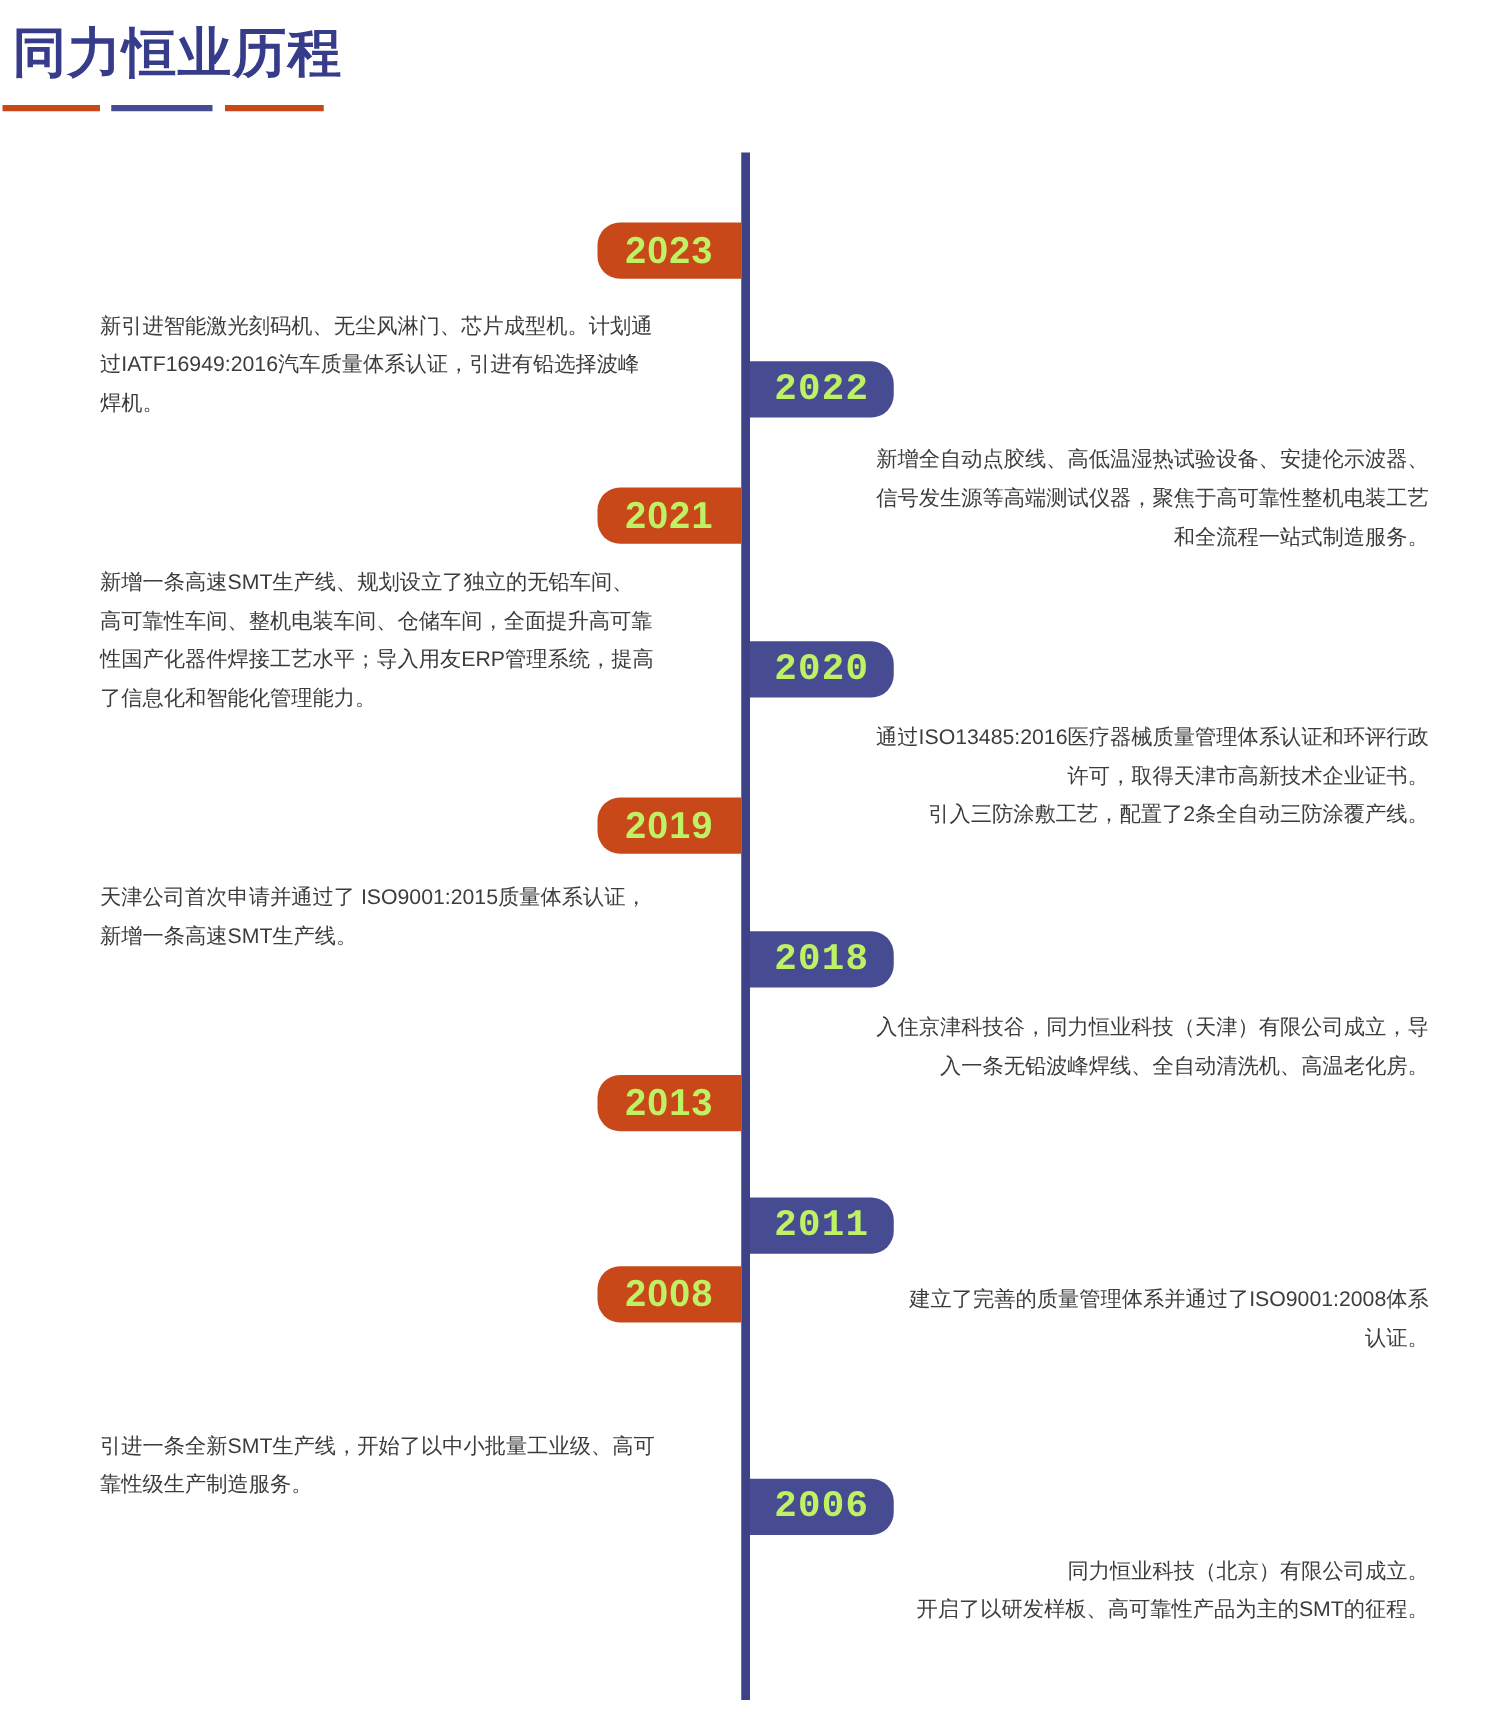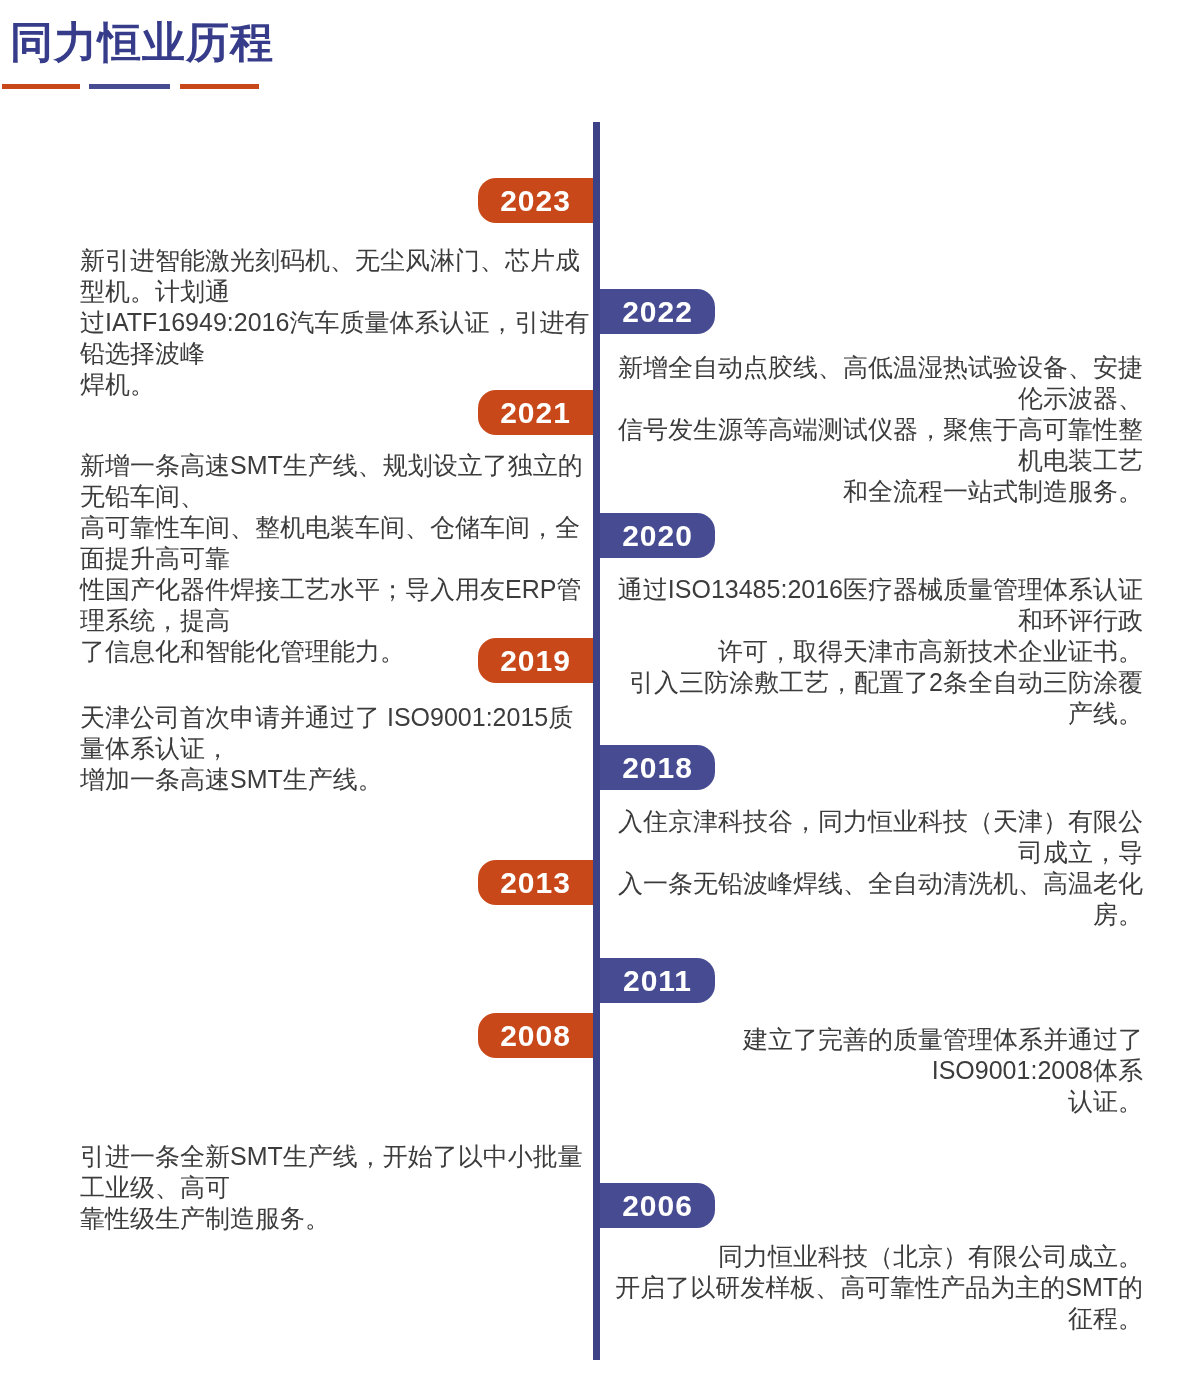--- a/index.html
+++ b/index.html
@@ -25,28 +25,28 @@
   .rule{position:absolute;top:84px;height:5px;}
   #rule-1{left:2px;width:78px;background:var(--orange);}
   #rule-2{left:89px;width:81px;background:var(--indigo);}
   #rule-3{left:180px;width:79px;background:var(--orange);}
   .spine{
     position:absolute;left:593px;top:122px;width:7px;height:1238px;
     background:var(--line);
   }
   .tab{
     position:absolute;width:115px;height:45px;
-    color:#ffffff;font-weight:bold;font-size:30px;letter-spacing:1px;
+    color:#bef264;font-weight:bold;font-size:30px;letter-spacing:1px;
     display:flex;align-items:center;justify-content:center;
   }
   .tab.left{left:478px;background:var(--orange);border-radius:18px 0 0 18px;}
-  .tab.right{left:600px;background:var(--indigo);border-radius:0 18px 18px 0;}
+  .tab.right{left:600px;background:var(--indigo);border-radius:0 18px 18px 0;font-family:Liberation Mono, monospace;}
   .milestone{
     position:absolute;
-    font-size:25px;line-height:31px;color:var(--body);
+    font-size:17px;line-height:31px;color:var(--body);
     white-space:pre-line;text-align:left;
   }
   .milestone.left{left:80px;width:515px;}
   .milestone.right{left:613px;width:530px;text-align:right;}
 
   #tab-0{top:178px}  #txt-0{top:245px}
   #tab-1{top:289px}  #txt-1{top:352px}
   #tab-2{top:390px}  #txt-2{top:450px}
   #tab-3{top:513px}  #txt-3{top:574px}
   #tab-4{top:638px}  #txt-4{top:702px}
@@ -84,21 +84,21 @@
 性国产化器件焊接工艺水平；导入用友ERP管理系统，提高
 了信息化和智能化管理能力。</div>
 
   <div class="tab right" id="tab-3">2020</div>
   <div class="milestone right" id="txt-3">通过ISO13485:2016医疗器械质量管理体系认证和环评行政
 许可，取得天津市高新技术企业证书。
 引入三防涂敷工艺，配置了2条全自动三防涂覆产线。</div>
 
   <div class="tab left" id="tab-4">2019</div>
   <div class="milestone left" id="txt-4">天津公司首次申请并通过了 ISO9001:2015质量体系认证，
-增加一条高速SMT生产线。</div>
+新增一条高速SMT生产线。</div>
 
   <div class="tab right" id="tab-5">2018</div>
   <div class="milestone right" id="txt-5">入住京津科技谷，同力恒业科技（天津）有限公司成立，导
 入一条无铅波峰焊线、全自动清洗机、高温老化房。</div>
 
   <div class="tab left" id="tab-6">2013</div>
 
   <div class="tab right" id="tab-7">2011</div>
   <div class="milestone right" id="txt-7">建立了完善的质量管理体系并通过了ISO9001:2008体系
 认证。</div>

